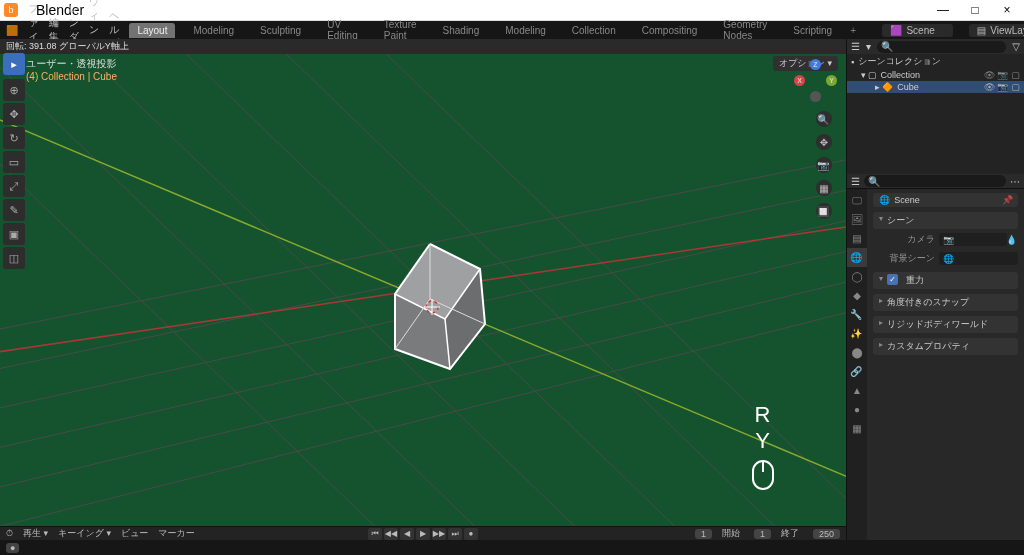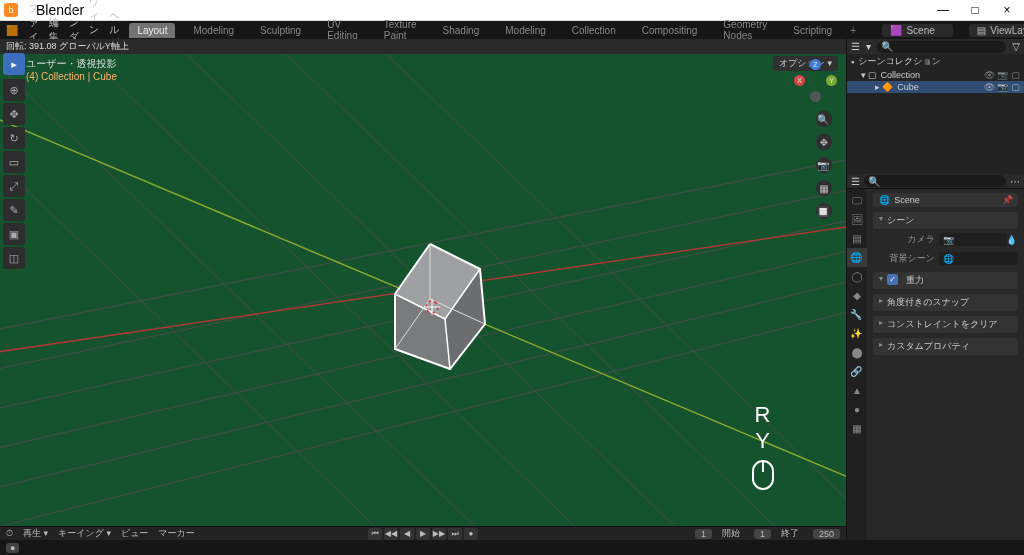--- a/index.html
+++ b/index.html
@@ -260,21 +260,21 @@
             <div class="field">🌐</div>
           </div>
         <div class="panel-hdr">
             <span class="chk">✓</span>
             <span>重力</span>
           </div>
         <div class="panel-hdr closed">
             <span>角度付きのスナップ</span>
           </div>
         <div class="panel-hdr closed">
-            <span>コンストレイントをクリア</span>
+            <span>リジッドボディワールド</span>
           </div>
         <div class="panel-hdr closed">
             <span>カスタムプロパティ</span>
           </div>
       </div>
     </div>
   </div>
 </div>
 
 <div class="statusbar">

